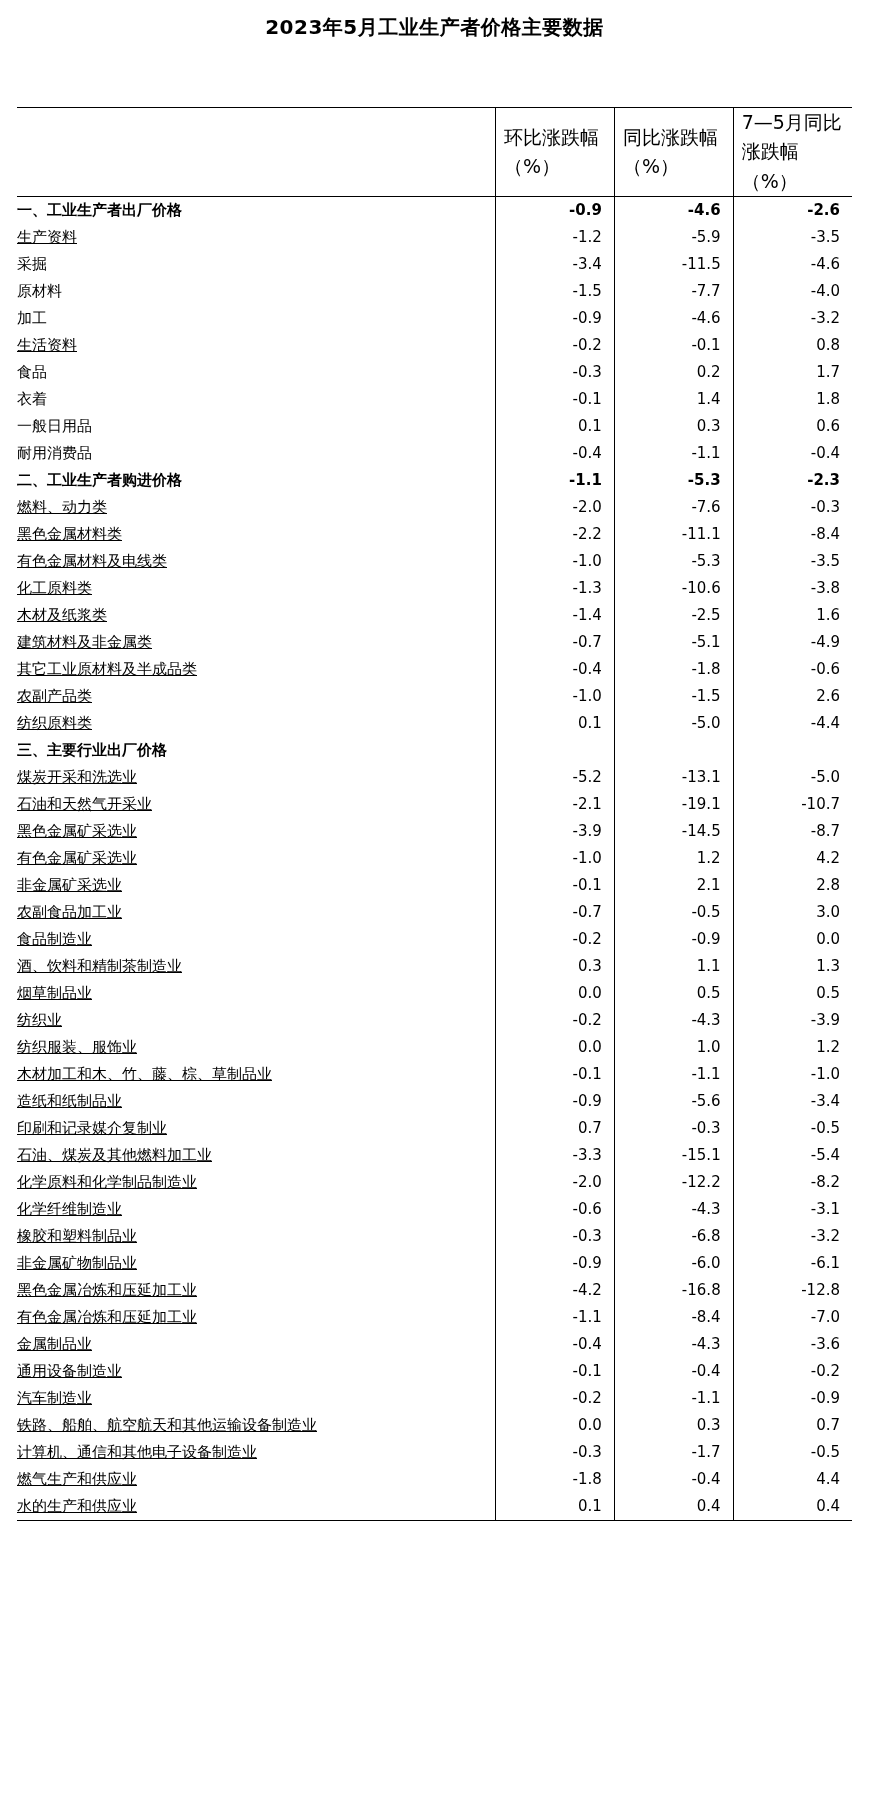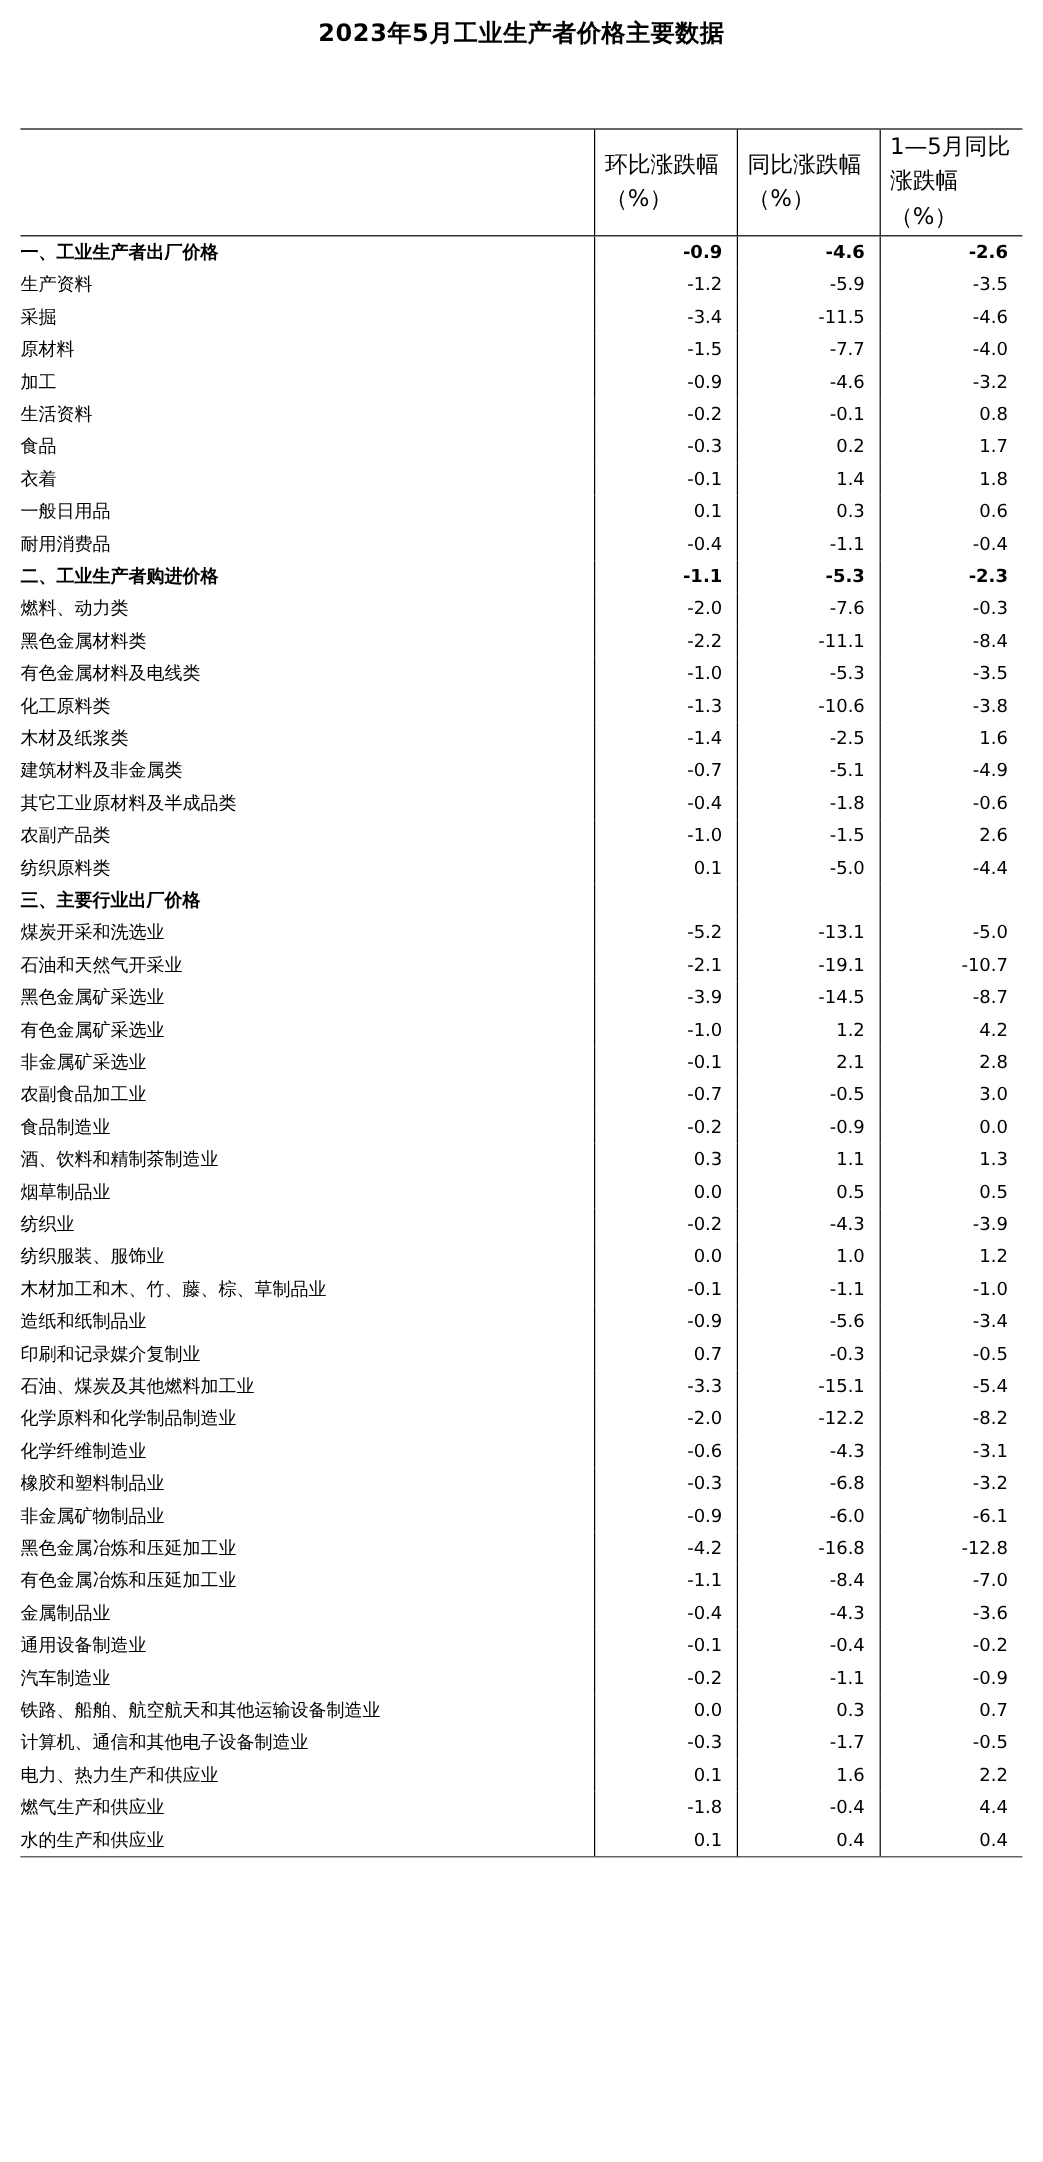--- a/index.html
+++ b/index.html
@@ -82,21 +82,21 @@
     font-size: 15px;
   }
   tbody tr.section td {
     font-weight: bold;
     margin-left: 16px;
   }
   tbody tr:last-child td {
     border-bottom: 1.5px solid #000;
   }
   .ind0 { padding-left: 6px; }
-  .ind1 { padding-left: 36px; }
+  .ind1 { padding-left: 36px; text-decoration: underline; }
   .ind2 { padding-left: 62px; }
   .hdr-line2 { display: block; }
 </style>
 </head>
 <body>
 
 <div class="page">
 
   <div class="title">2023年5月工业生产者价格主要数据</div>
 
@@ -113,21 +113,21 @@
           <th class="blank"></th>
           <th class="hcol">
             <span>环比涨跌幅</span>
             <span class="hdr-line2">（%）</span>
           </th>
           <th class="hcol">
             <span>同比涨跌幅</span>
             <span class="hdr-line2">（%）</span>
           </th>
           <th class="hcol">
-            <span>1—5月同比</span>
+            <span>7—5月同比</span>
             <span class="hdr-line2">涨跌幅（%）</span>
           </th>
         </tr>
       </thead>
       <tbody id="table-body">
           <tr class="section">
             <td class="label ind0">一、工业生产者出厂价格</td>
             <td class="num">-0.9</td>
             <td class="num">-4.6</td>
             <td class="num">-2.6</td>
@@ -402,26 +402,20 @@
             <td class="num">0.3</td>
             <td class="num">0.7</td>
           </tr>
           <tr>
             <td class="label ind1">计算机、通信和其他电子设备制造业</td>
             <td class="num">-0.3</td>
             <td class="num">-1.7</td>
             <td class="num">-0.5</td>
           </tr>
           <tr>
-            <td class="label ind1">电力、热力生产和供应业</td>
-            <td class="num">0.1</td>
-            <td class="num">1.6</td>
-            <td class="num">2.2</td>
-          </tr>
-          <tr>
             <td class="label ind1">燃气生产和供应业</td>
             <td class="num">-1.8</td>
             <td class="num">-0.4</td>
             <td class="num">4.4</td>
           </tr>
           <tr>
             <td class="label ind1">水的生产和供应业</td>
             <td class="num">0.1</td>
             <td class="num">0.4</td>
             <td class="num">0.4</td>

